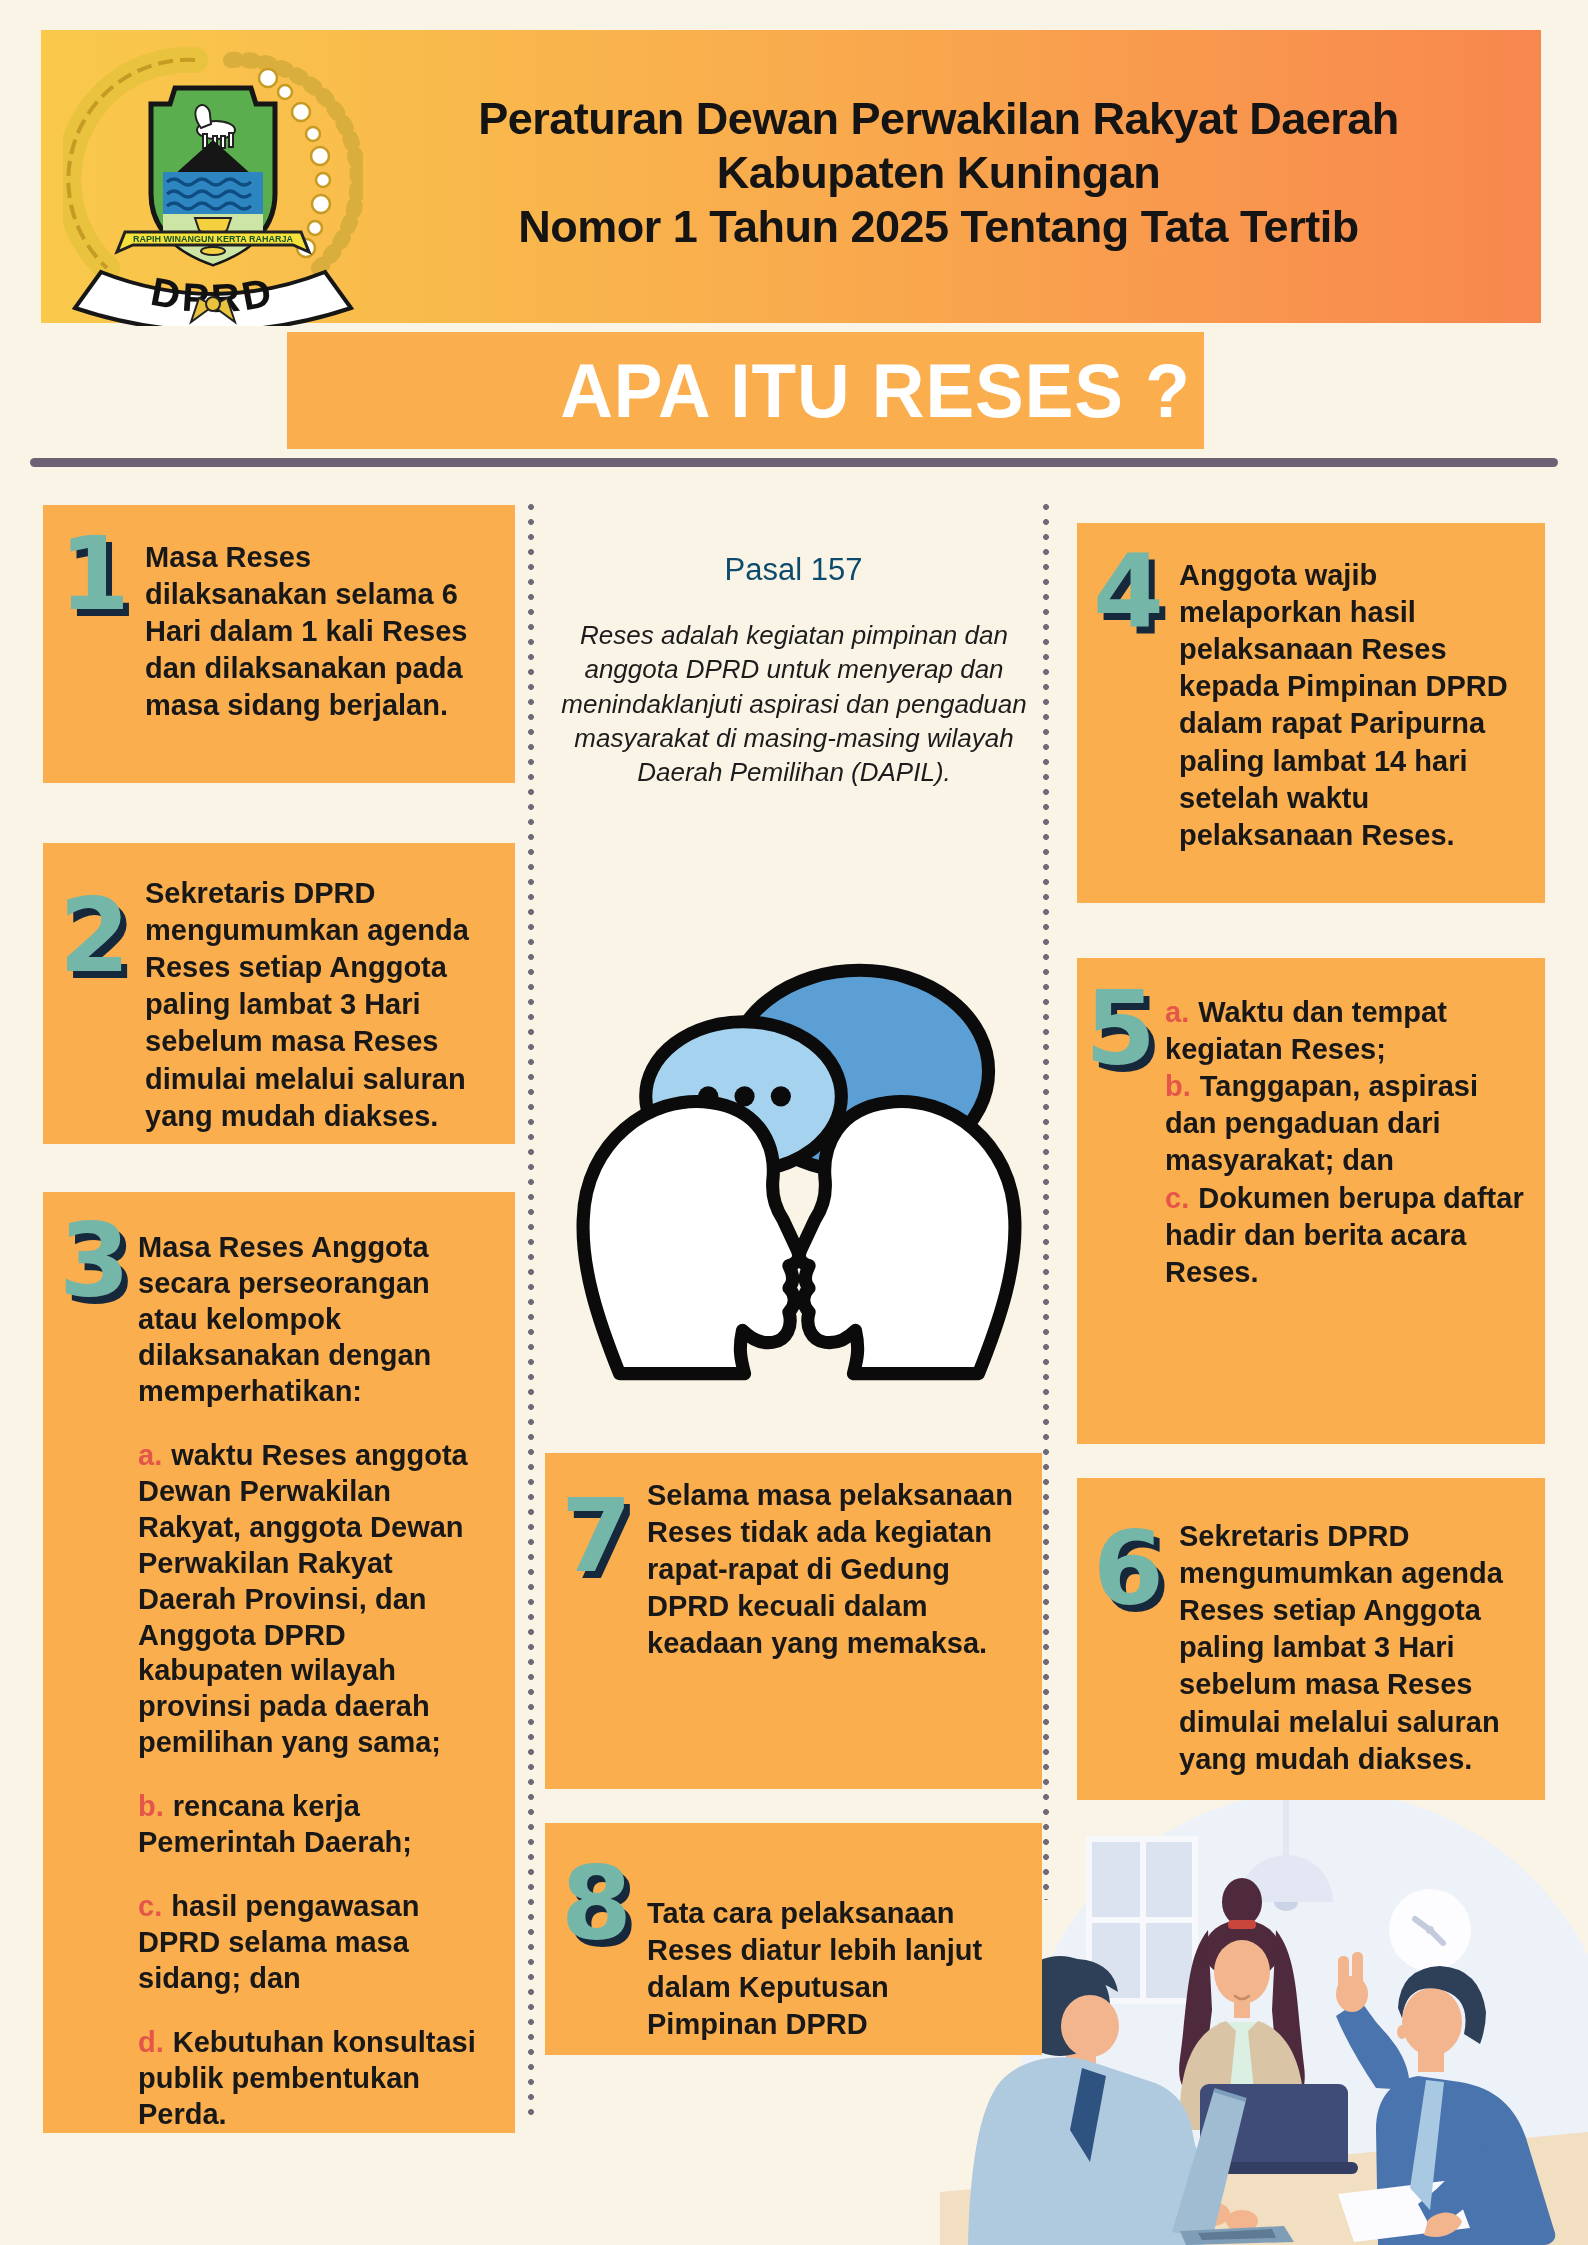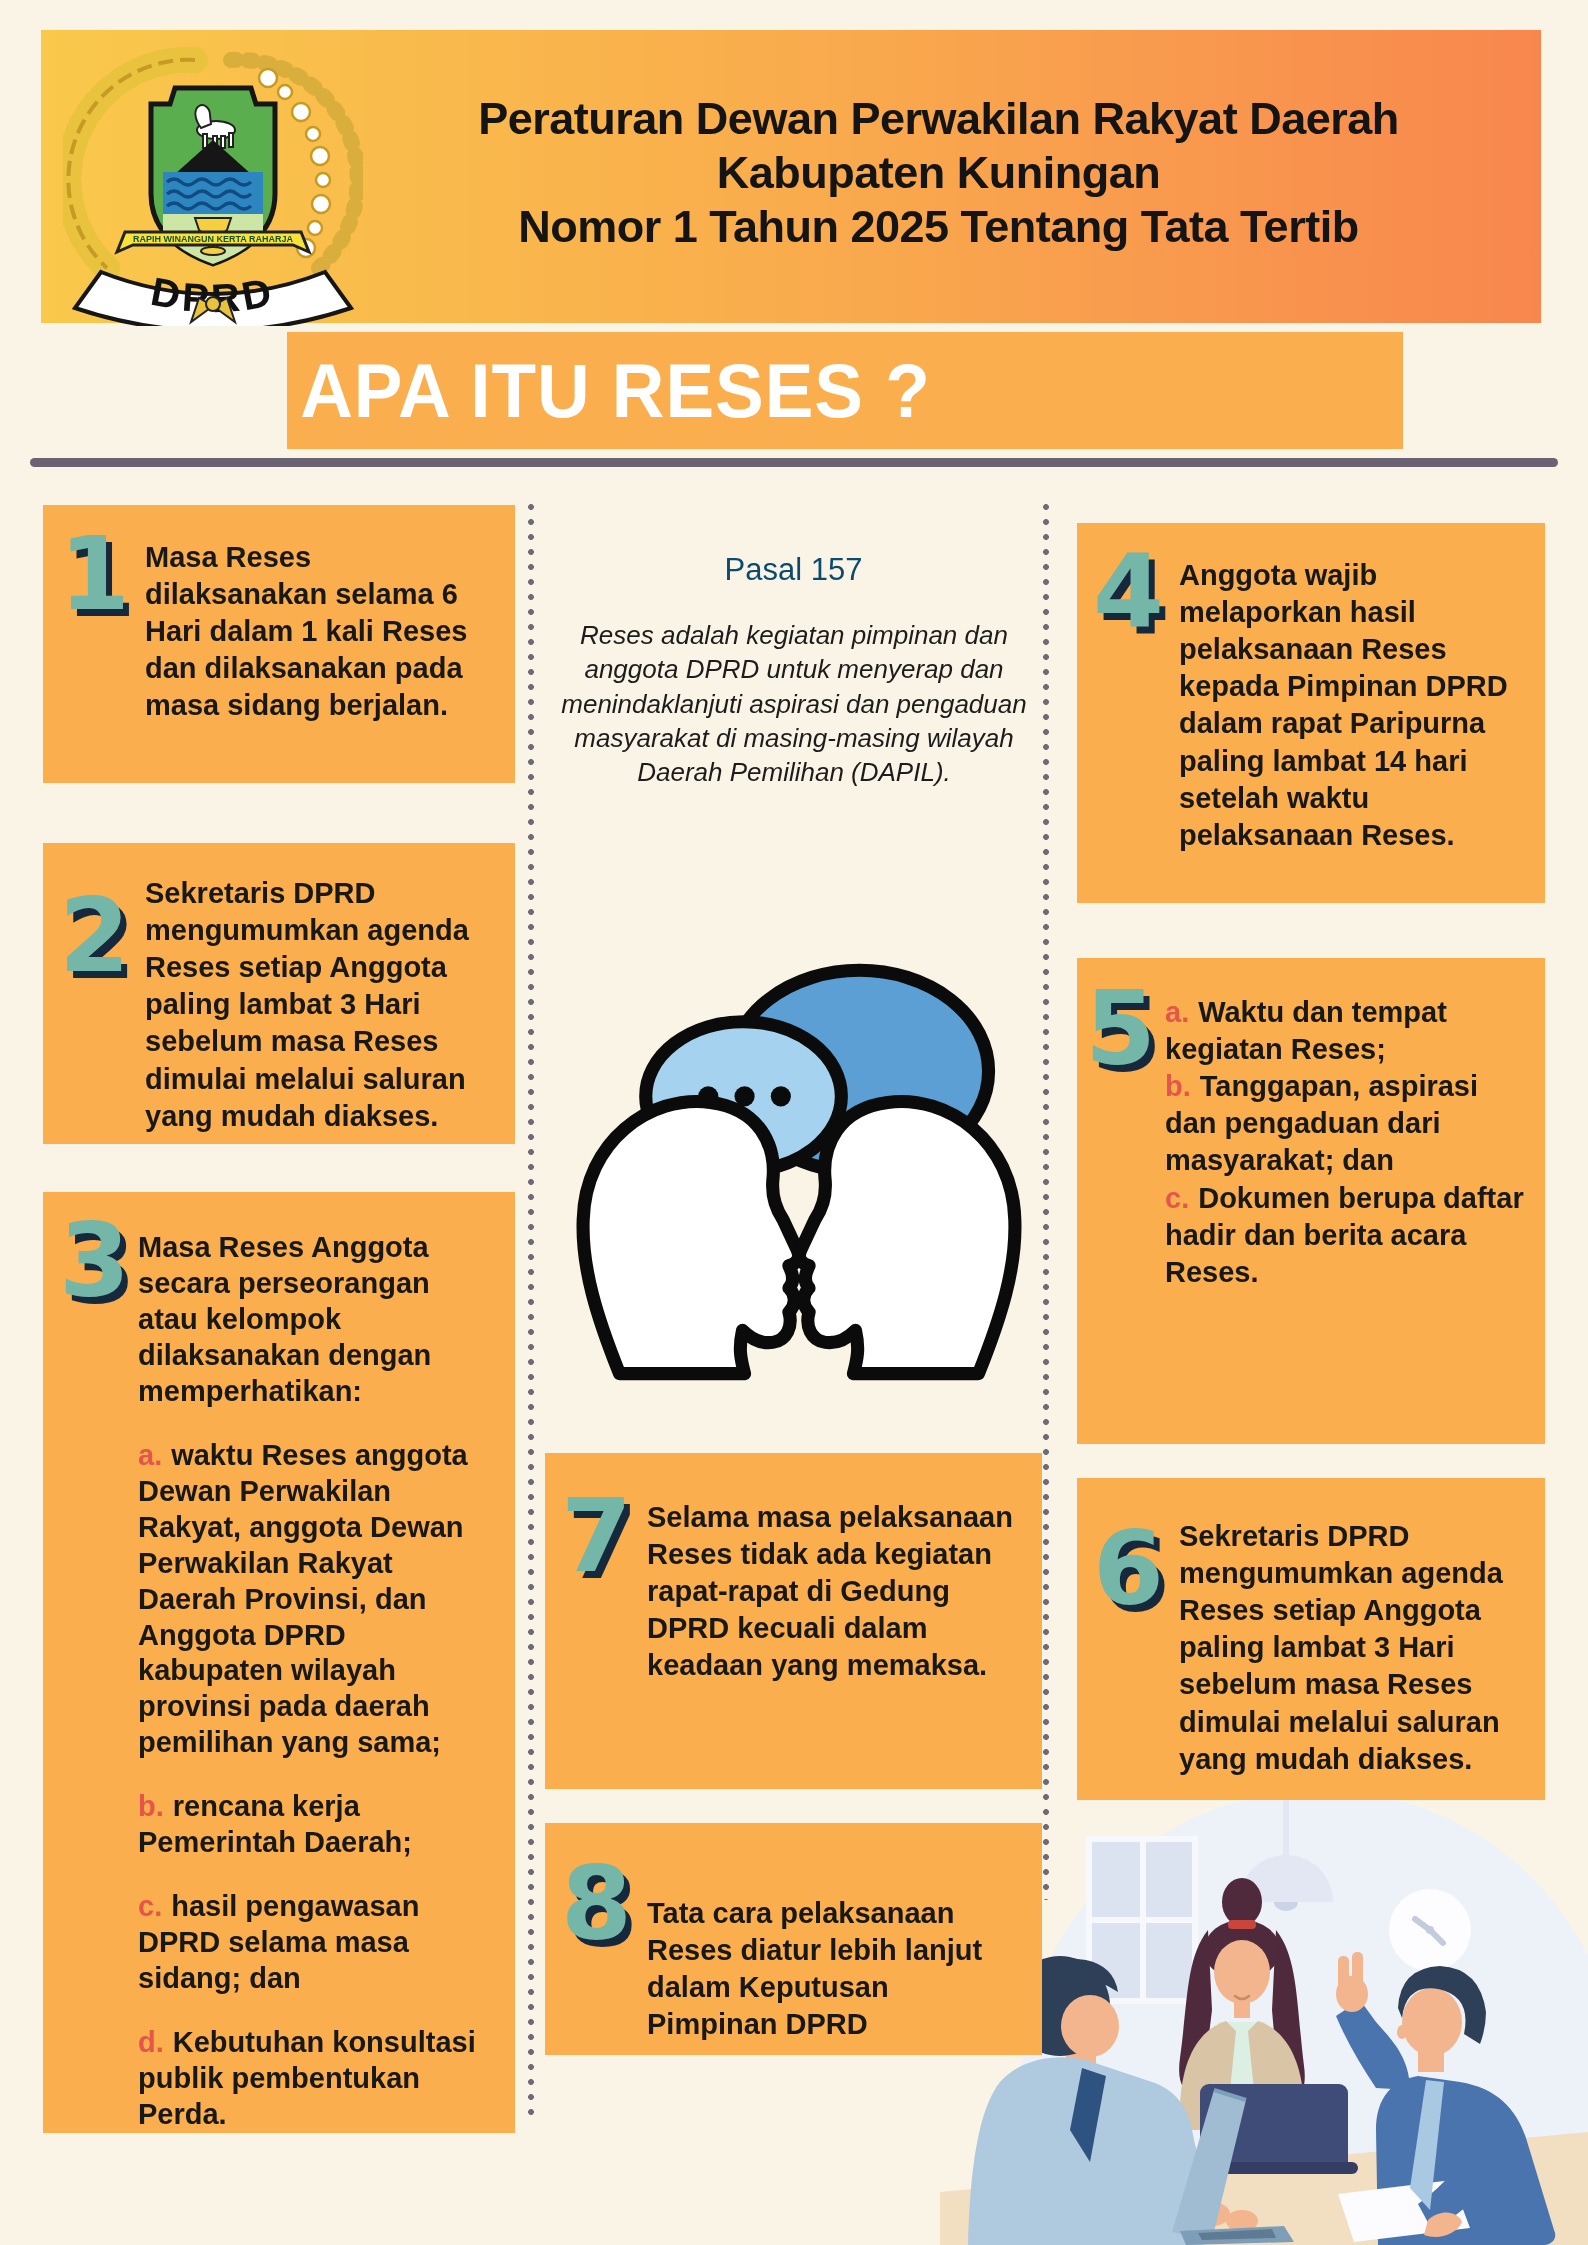--- a/index.html
+++ b/index.html
@@ -5,22 +5,22 @@
   html,body{margin:0;padding:0;background:#FAF4E6;}
   .page{position:relative;width:1588px;height:2245px;background:#FAF4E6;overflow:hidden;
         font-family:"Liberation Sans",sans-serif;}
   
   .header{position:absolute;left:41px;top:30px;width:1500px;height:293px;
           background:linear-gradient(90deg,#F9C94B 0%,#F9A94D 55%,#F8874E 100%);}
   .logo-svg{position:absolute;left:22px;top:6px;}
   .header-title{position:absolute;left:330px;right:35px;top:62px;text-align:center;
                 font-size:45px;line-height:54px;font-weight:bold;color:#141414;letter-spacing:-0.5px;}
   
-  .banner{position:absolute;left:287px;top:332px;width:1116px;height:117px;background:#FBAE4E;
-          display:flex;align-items:center;justify-content:flex-start;}
+  .banner{position:absolute;left:287px;top:332px;width:917px;height:117px;background:#FBAE4E;
+          display:flex;align-items:center;justify-content:flex-end;}
   .banner span{color:#FFFFFF;font-size:76px;font-weight:bold;letter-spacing:1px;
                transform:scaleX(.96);white-space:nowrap;}
   .divider{position:absolute;left:30px;top:458px;width:1528px;height:9px;background:#6B6274;border-radius:5px;}
   
   .vdots{position:absolute;width:6px;
          background-image:radial-gradient(circle at 3px 4px,#6F6A78 2.6px,rgba(0,0,0,0) 3.2px);
          background-size:6px 15px;background-repeat:repeat-y;}
   .vdots.left{left:528px;top:503px;height:1612px;}
   .vdots.right{left:1043px;top:503px;height:1397px;}
   
@@ -41,21 +41,21 @@
   #card3 .body{padding:38px 30px 0 95px;line-height:1.24;}
   #card4{left:1077px;top:523px;width:468px;height:380px;}
   #card5{left:1077px;top:958px;width:468px;height:486px;}
   #card5 .body{padding:36px 18px 0 88px;}
   #card5 .num{left:8px;top:20px;}
   #card6{left:1077px;top:1478px;width:468px;height:322px;}
   #card6 .num{top:40px;}
   #card6 .body{padding-top:40px;}
   #card7{left:545px;top:1453px;width:497px;height:336px;}
   #card7 .num{top:32px;}
-  #card7 .body{padding-top:46px;}
+  #card7 .body{padding-top:24px;}
   #card8{left:545px;top:1823px;width:497px;height:232px;}
   #card8 .num{top:30px;}
   #card8 .body{padding-top:72px;}
   
   .pasal-heading{position:absolute;left:545px;top:552px;width:497px;text-align:center;
                  font-size:31px;color:#0c4a6e;font-weight:400;}
   .pasal-body{position:absolute;left:538px;top:618px;width:512px;text-align:center;
               font-style:italic;font-size:26px;line-height:1.32;color:#1c1c1c;}
   .bubbles-svg{position:absolute;left:557px;top:935px;}
   .meeting-svg{position:absolute;left:940px;top:1790px;}

